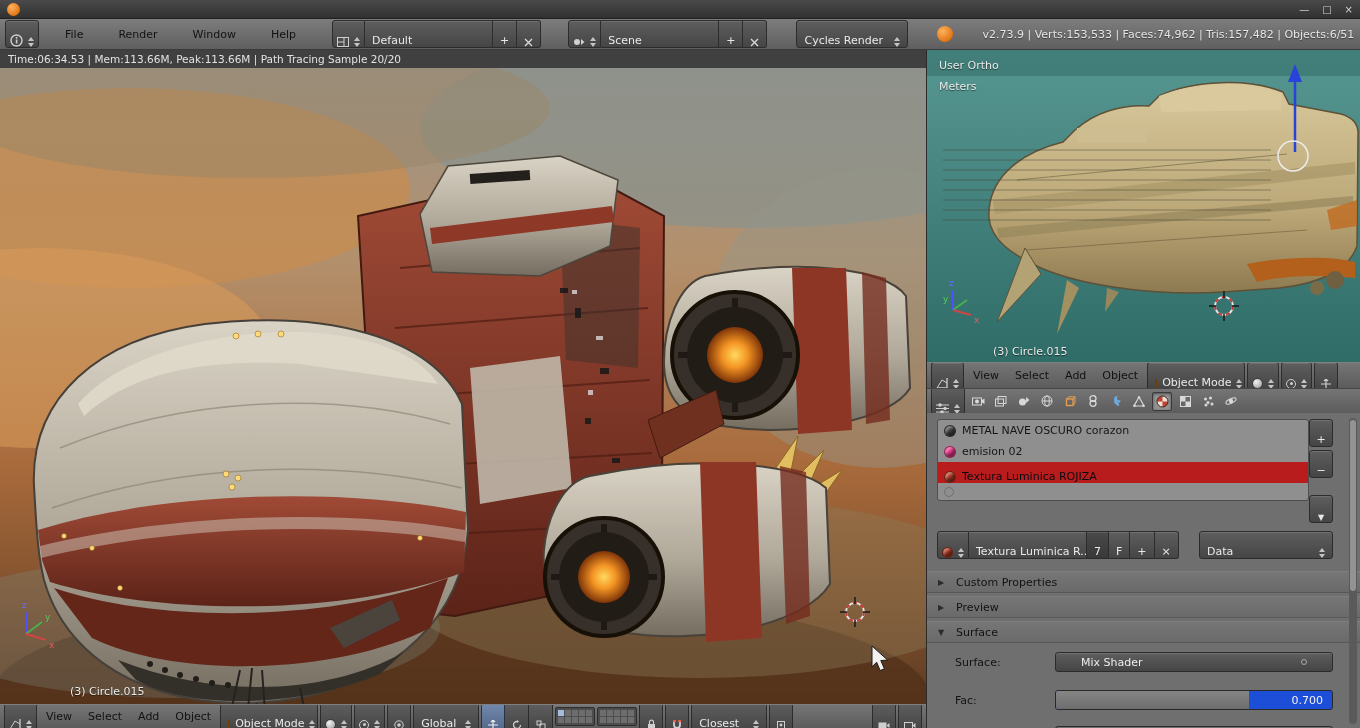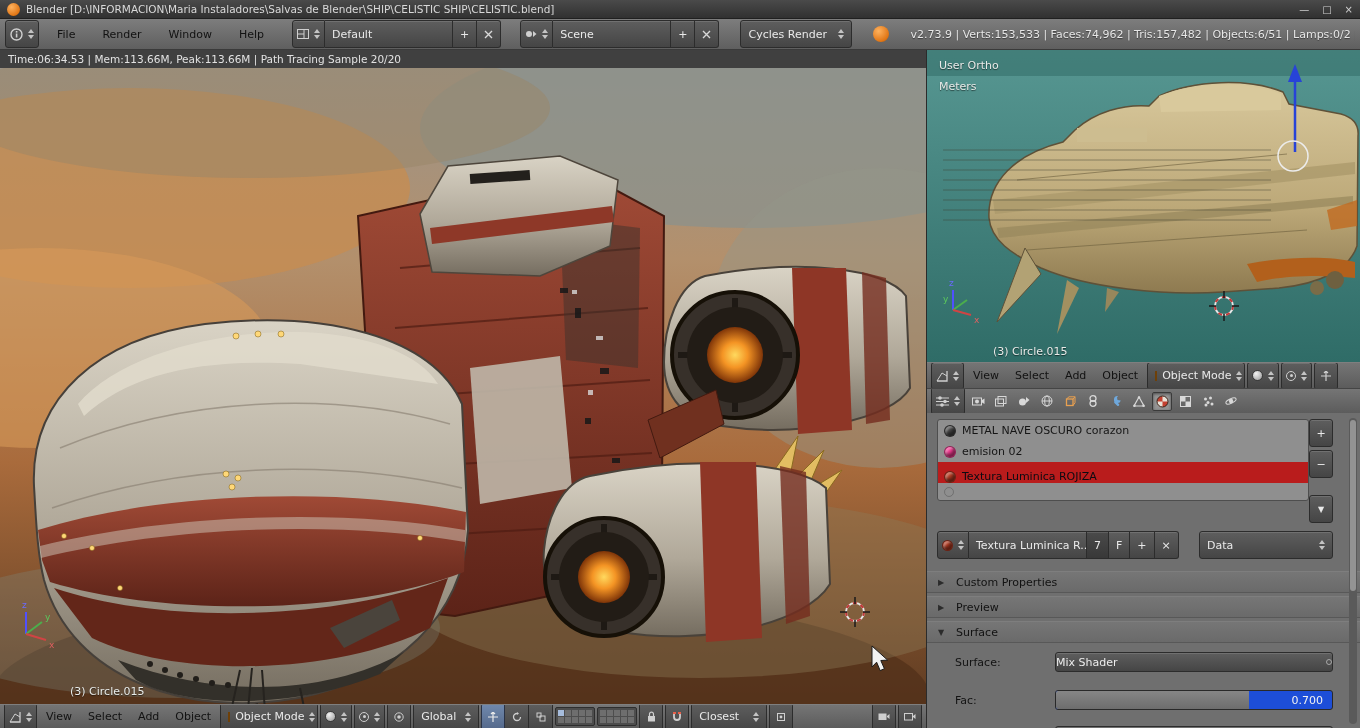--- a/index.html
+++ b/index.html
@@ -9,23 +9,23 @@
 
   
   .titlebar{position:absolute;left:0;top:0;width:100%;height:19px;background:linear-gradient(#4a4a4a,#313131);
             display:flex;align-items:center;gap:6px;padding:0 7px;color:#d9d9d9;border-bottom:1px solid #202020}
   .app-logo{width:13px;height:13px;border-radius:50%;background:radial-gradient(circle at 35% 32%,#ffb25e,#e07514 70%,#9a4a08);flex:0 0 auto}
   .title-text{font-size:10.5px;white-space:nowrap;overflow:hidden}
   .win-controls{margin-left:auto;display:flex;gap:13px;font-size:10px;color:#cfcfcf}
 
   
   .topbar{position:absolute;left:0;top:19px;width:100%;height:31px;background:linear-gradient(#7d7d7d,#5f5f5f);
-          border-bottom:1px solid #3a3a3a;display:flex;align-items:center;gap:9px;padding:0 5px}
+          border-bottom:1px solid #3a3a3a;display:flex;align-items:center;gap:17px;padding:0 5px}
   .menu-item{padding:3px 9px;border-radius:3px;color:#121212;white-space:nowrap}
-  .btn{height:28px;display:inline-flex;align-items:center;gap:5px;padding:0 7px;
+  .btn{height:28px;display:inline-flex;align-items:flex-end;gap:5px;padding:0 7px;
        background:linear-gradient(#5e5e5e,#454545);border:1px solid #2c2c2c;border-radius:3px;
        color:#e9e9e9;white-space:nowrap;box-shadow:inset 0 1px 0 rgba(255,255,255,.12)}
   .icon-btn{justify-content:center;padding:0 4px;min-width:24px}
   .seg{border-radius:0;border-left-width:0}
   .seg-first{border-radius:3px 0 0 3px;border-left-width:1px}
   .seg-last{border-radius:0 3px 3px 0}
   .updn{display:flex;flex-direction:column;align-items:center;gap:2px;margin-left:auto}
   .tri{width:0;height:0;border-left:3px solid transparent;border-right:3px solid transparent}
   .tri-u{border-bottom:4px solid #c4c4c4}
   .tri-d{border-top:4px solid #c4c4c4}
@@ -80,39 +80,38 @@
 
   .panel-hd{height:22px;display:flex;align-items:center;gap:8px;margin:0 -28px 0 -10px;padding:0 11px;
             background:linear-gradient(#767676,#6a6a6a);border-top:1px solid #7e7e7e;border-bottom:1px solid #585858;color:#121212}
   .panel-hd .arrow{font-size:8px;color:#2b2b2b;width:10px}
   .p1{margin-top:12px}.pn{margin-top:3px}
 
   .field-row{display:flex;align-items:center;margin-top:9px}
   .lead{width:118px;display:flex;align-items:center;gap:6px;padding-left:18px;color:#131313}
   .lead.with-socket{padding-left:5px}
   .socket{width:9px;height:9px;border-radius:50%;background:radial-gradient(circle at 35% 30%,#e9e9e9,#898989);border:1px solid #222;flex:0 0 auto}
-  .dropdown{flex:1;height:20px;display:flex;align-items:center;padding:0 0;background:linear-gradient(#5e5e5e,#454545);
+  .dropdown{flex:1;height:20px;display:flex;align-items:center;padding:0 25px;background:linear-gradient(#5e5e5e,#454545);
             border:1px solid #2c2c2c;border-radius:3px;color:#ececec;box-shadow:inset 0 1px 0 rgba(255,255,255,.12)}
   .dd-ind{margin-left:auto;width:6px;height:6px;border:1px solid #b5b5b5;border-radius:50%;opacity:.85}
   .slider{flex:1;position:relative;height:20px;background:#1d4ed8;border:1px solid #292929;border-radius:3px;overflow:hidden}
   .slider-fill{position:absolute;left:0;top:0;bottom:0;background:linear-gradient(#868686,#6d6d6d)}
   .slider-val{position:absolute;right:9px;top:50%;transform:translateY(-50%);color:#f2f2f2}
 
   .scrollbar{position:absolute;right:3px;top:368px;bottom:4px;width:8px;background:#5a5a5a;border-radius:4px}
   .scroll-thumb{position:absolute;left:1px;right:1px;top:2px;height:56%;background:#939393;border-radius:3px}
   svg{display:block}
 </style>
 </head>
 <body>
 
 <div id="app">
 
   <div class="titlebar">
     <span class="app-logo"></span>
-    <span class="title-text">Blender [D:\INFORMACION\Maria Instaladores\Salvas de Blender\SHIP\CELISTIC SHIP\CELISTIC.blend]</span>
     <span class="win-controls">
       <span>—</span>
       <span>□</span>
       <span>×</span>
     </span>
   </div>
 
   <div class="topbar">
     <span class="btn icon-btn">
       <svg width="13" height="13" viewBox="0 0 13 13">

